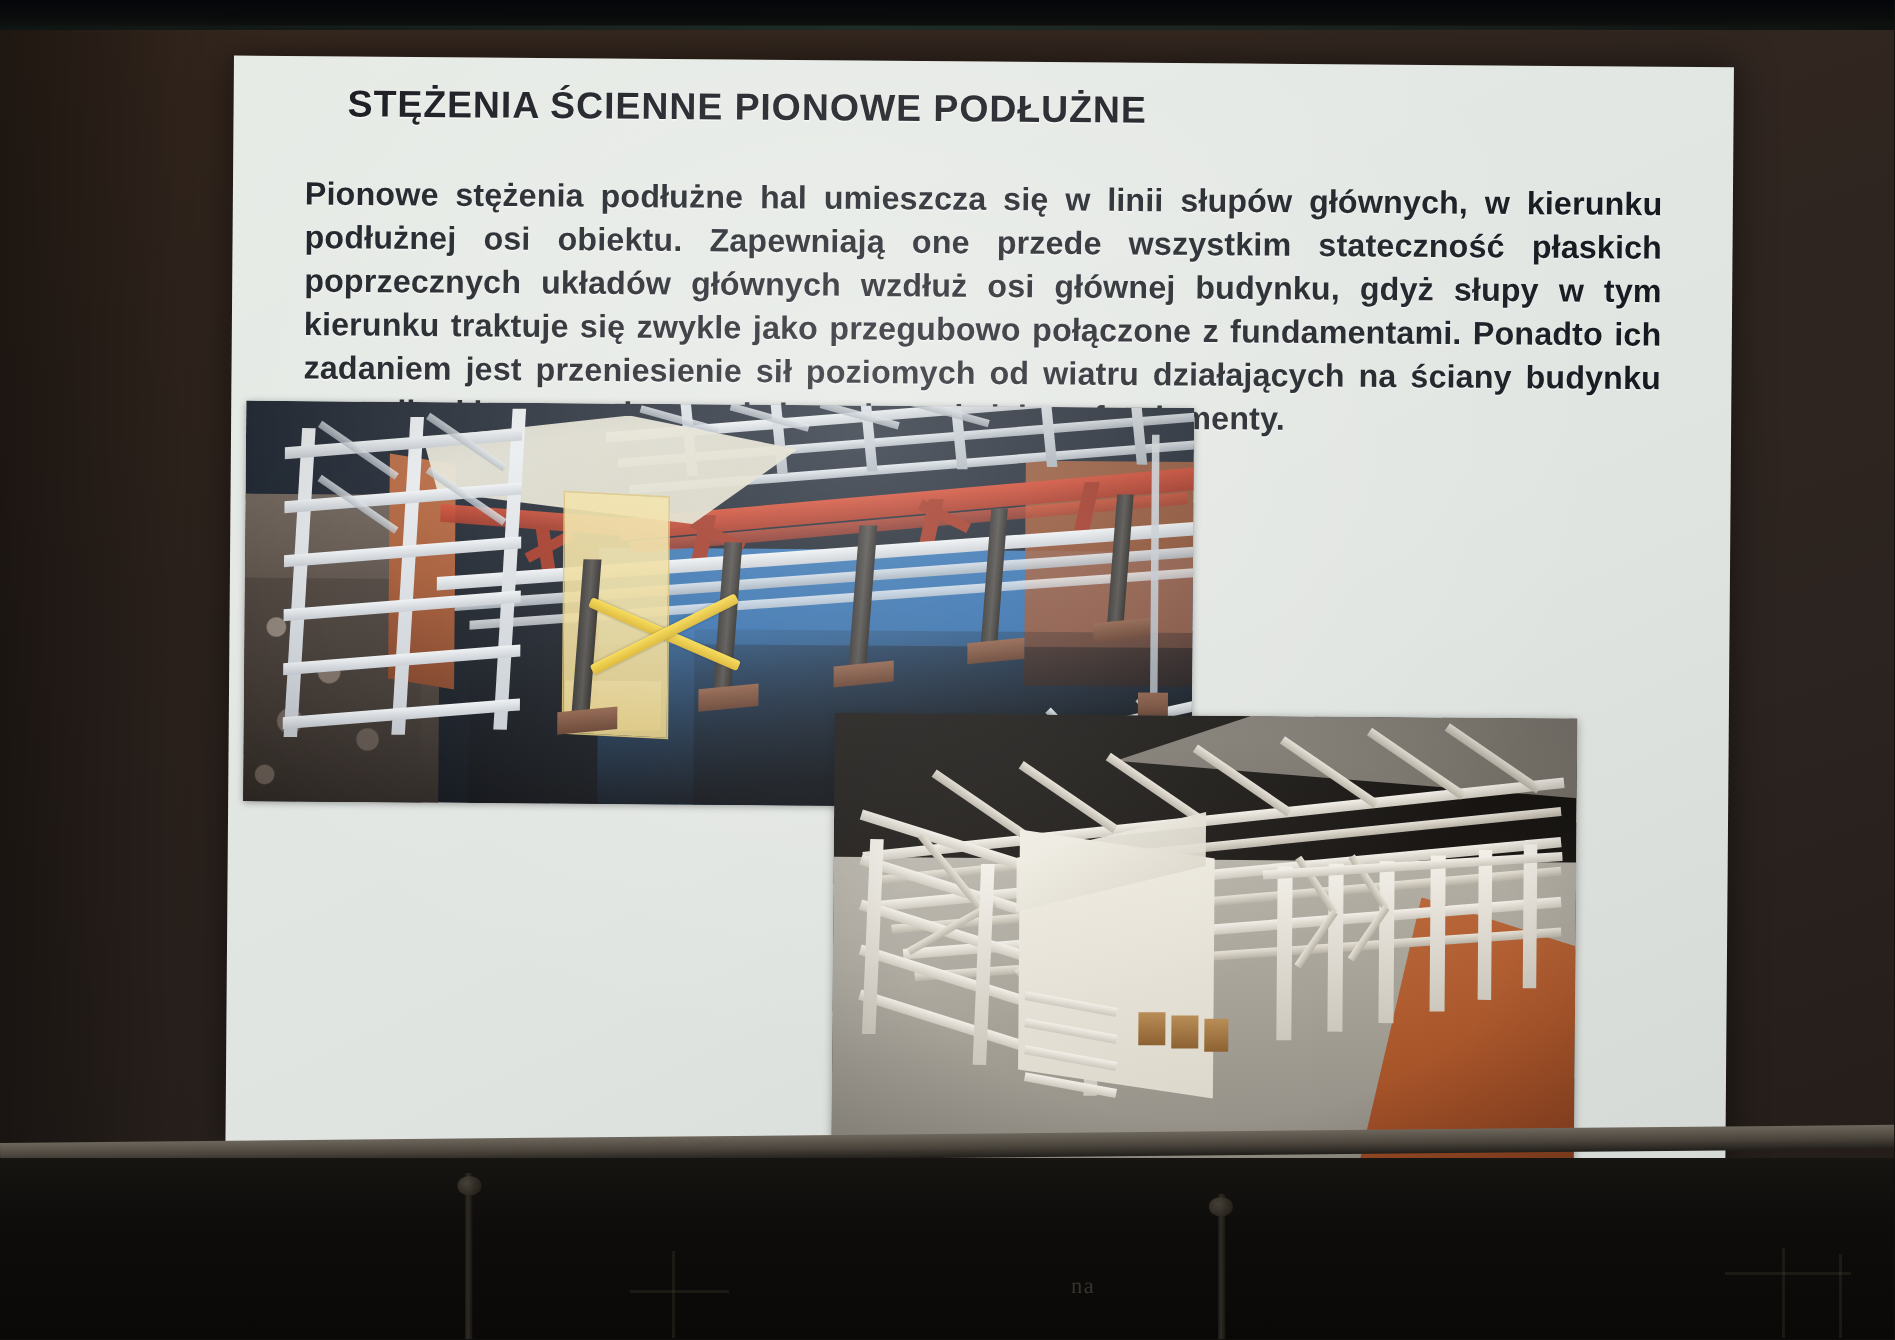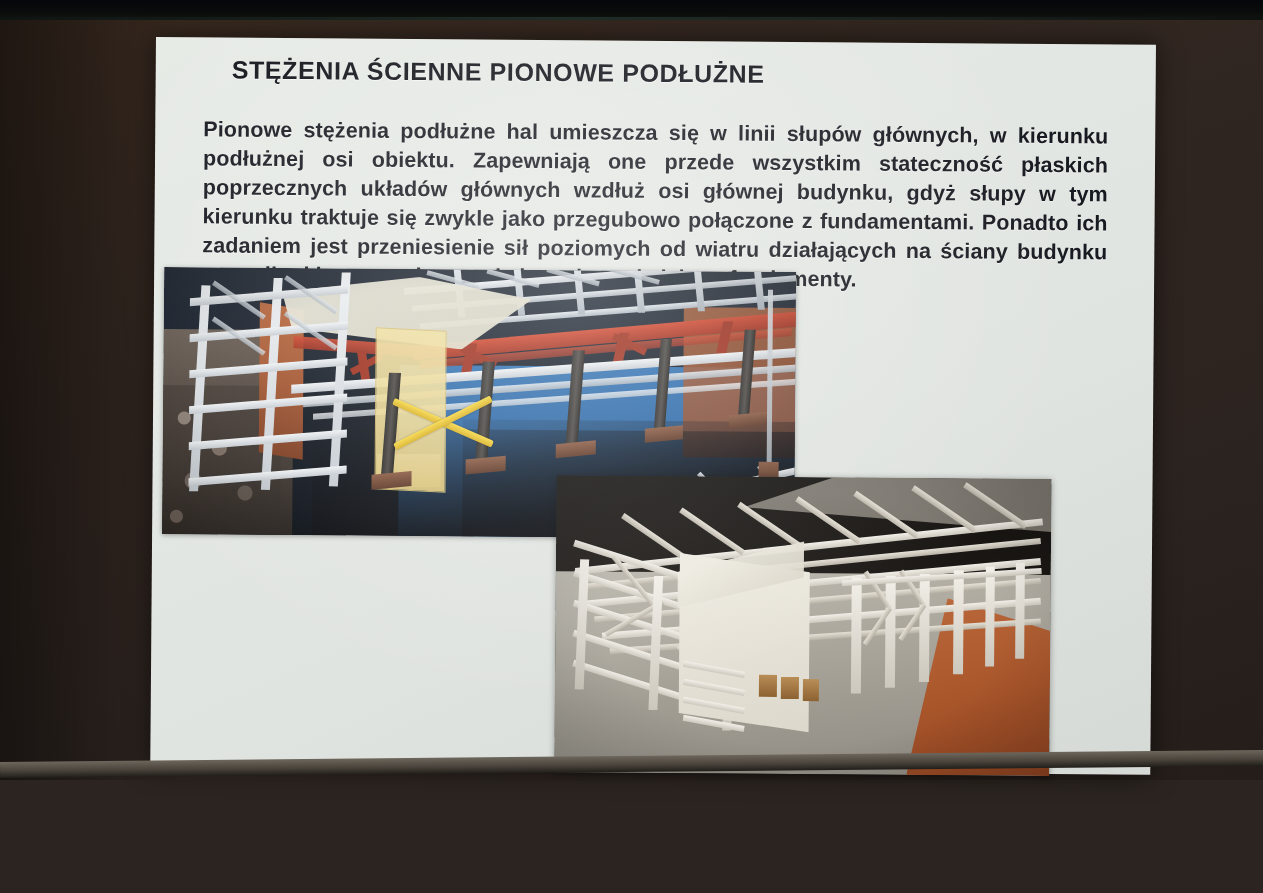--- a/index.html
+++ b/index.html
@@ -283,14 +283,27 @@
       <div class="w" style="left:128px;top:226px;width:62px;height:6px;transform:rotate(10deg);"></div>
       <div class="w" style="left:128px;top:244px;width:62px;height:6px;transform:rotate(10deg);"></div>
 
       <div class="vign"></div>
     </div>
 
     <div class="glow"></div>
   </div>
 
   <div class="board-top"></div>
+  <div class="board">
+    <div class="board-rail" style="left:310px;top:10px;"></div>
+    <div class="rail-knob" style="left:305px;top:12px;"></div>
+    <div class="board-rail" style="left:812px;top:24px;"></div>
+    <div class="rail-knob" style="left:806px;top:26px;"></div>
+
+    <div class="chalk-line" style="left:420px;top:88px;width:66px;height:2px;"></div>
+    <div class="chalk-line" style="left:448px;top:62px;width:2px;height:58px;"></div>
+    <div class="chalk" style="left:714px;top:78px;font-size:15px;">na</div>
+    <div class="chalk-line" style="left:1150px;top:76px;width:84px;height:2px;"></div>
+    <div class="chalk-line" style="left:1188px;top:60px;width:2px;height:60px;"></div>
+    <div class="chalk-line" style="left:1226px;top:64px;width:2px;height:56px;"></div>
+  </div>
 
 </div>
 
 </body></html>

